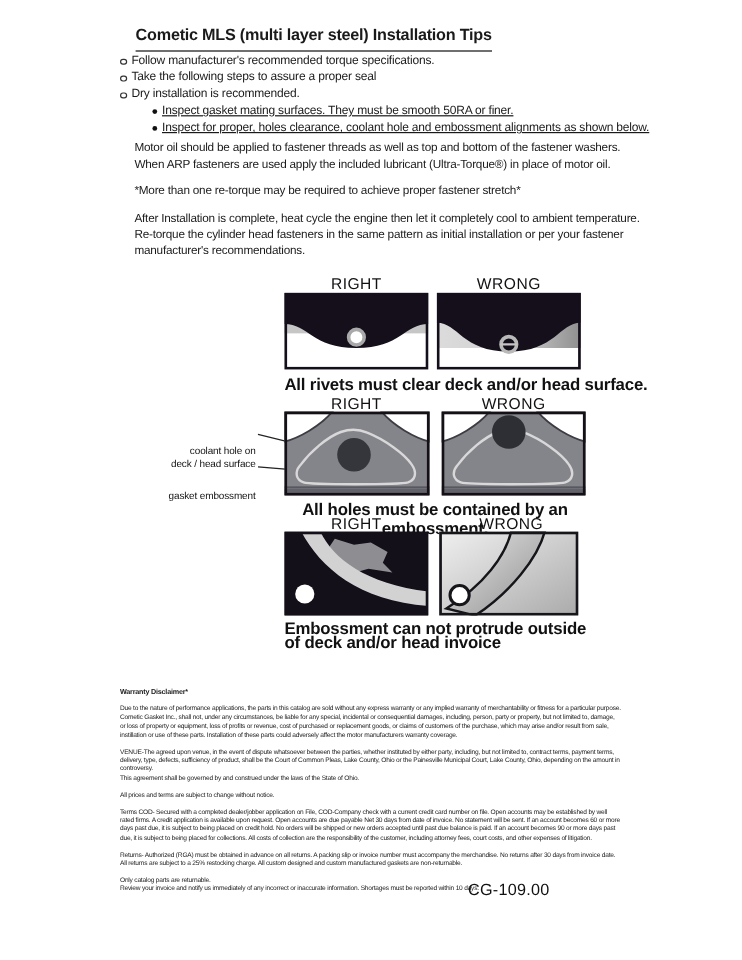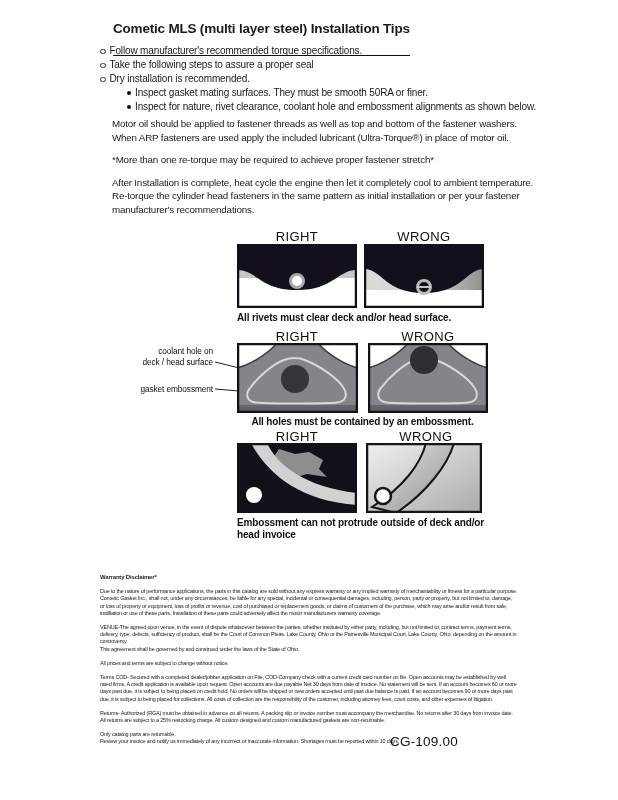--- a/index.html
+++ b/index.html
@@ -1,48 +1,48 @@
 <!DOCTYPE html>
 <html><head>
 <meta charset="utf-8">
 <style>
   html,body{margin:0;padding:0;background:#ffffff;}
   .page{position:relative;width:618px;height:800px;background:#ffffff;
         font-family:"Liberation Sans",sans-serif;color:#1a1a1a;overflow:hidden;}
 
   
   .title{position:absolute;left:113px;top:21px;font-size:13.5px;font-weight:bold;
-         letter-spacing:-0.2px;border-bottom:1.8px solid #111;padding-bottom:19px;text-align:right;}
+         letter-spacing:-0.2px;border-bottom:1.8px solid #111;padding-bottom:6px;text-align:right;}
 
   
   .bullets{position:absolute;left:100px;top:44px;width:470px;font-size:10px;
            letter-spacing:-0.15px;line-height:14px;}
   .b-row{display:flex;align-items:flex-start;}
   .b-row .ring{flex:0 0 auto;width:3.5px;height:3.5px;border:1.2px solid #333;
                border-radius:50%;margin:4.5px 4px 0 0;}
-  .b-row.sub{margin-left:27px;}
+  .b-row.sub{margin-left:27px;text-decoration:underline;}
   .b-row .dot{flex:0 0 auto;width:4px;height:4px;background:#111;
               border-radius:50%;margin:4.5px 4px 0 0;}
 
   
   .diesel{position:absolute;left:112px;top:117px;width:437px;font-size:9.8px;
           letter-spacing:-0.18px;line-height:13.6px;}
   .diesel h2{font-size:12.5px;letter-spacing:-0.2px;margin:0 0 8px 0;}
   .diesel p{margin:0 6px 9px 0;}
 
   
   .dlabel{position:absolute;width:120px;text-align:center;font-size:13px;
           letter-spacing:0.4px;color:#111;}
   .panel{position:absolute;}
   .panel svg{display:block;}
-  .cap{position:absolute;font-size:10px;font-weight:bold;letter-spacing:-0.15px;color:#111;}
+  .cap{position:absolute;font-size:14px;font-weight:bold;letter-spacing:-0.15px;color:#111;}
   .cap2{width:251px;text-align:center;}
   .cap3{width:252px;line-height:12px;}
   .ann{position:absolute;width:115px;text-align:right;font-size:8.3px;
-       line-height:10.5px;color:#111;letter-spacing:-0.1px;}
+       line-height:10.5px;color:#111;letter-spacing:-0.1px;margin-top:24px;}
   .leaders{position:absolute;left:210px;top:350px;}
 
   
   .disc{position:absolute;left:100px;top:574px;width:418px;font-size:5.5px;
         letter-spacing:-0.18px;line-height:7.2px;color:#222;}
   .disc h3{font-size:6px;margin:0 0 7px 0;}
   .disc .blk{margin:0 0 7px 0;}
   .disc p{margin:0;}
 
   .docnum{position:absolute;left:390px;top:734px;font-size:13.5px;letter-spacing:0.2px;color:#111;}
@@ -66,21 +66,21 @@
     <div class="b-row">
       <span class="ring"></span>
       <span>Dry installation is recommended.</span>
     </div>
     <div class="b-row sub">
       <span class="dot"></span>
       <span>Inspect gasket mating surfaces.  They must be smooth 50RA or finer.</span>
     </div>
     <div class="b-row sub">
       <span class="dot"></span>
-      <span>Inspect for nature, rivet clearance, coolant hole and embossment alignments as shown below.</span>
+      <span>Inspect for proper, holes clearance, coolant hole and embossment alignments as shown below.</span>
     </div>
   </div>
 
   <div class="diesel">
     <p>Motor oil should be applied to fastener threads as well as top and bottom of the fastener washers. When ARP fasteners are used apply the included lubricant (Ultra-Torque®) in place of motor oil.</p>
     <p>*More than one re-torque may be required to achieve proper fastener stretch*</p>
     <p>After Installation is complete, heat cycle the engine then let it completely cool to ambient temperature. Re-torque the cylinder head fasteners in the same pattern as initial installation or per your fastener manufacturer's recommendations.</p>
   </div>
 
   <div class="dlabel" style="left:237px;top:229px">RIGHT</div>

